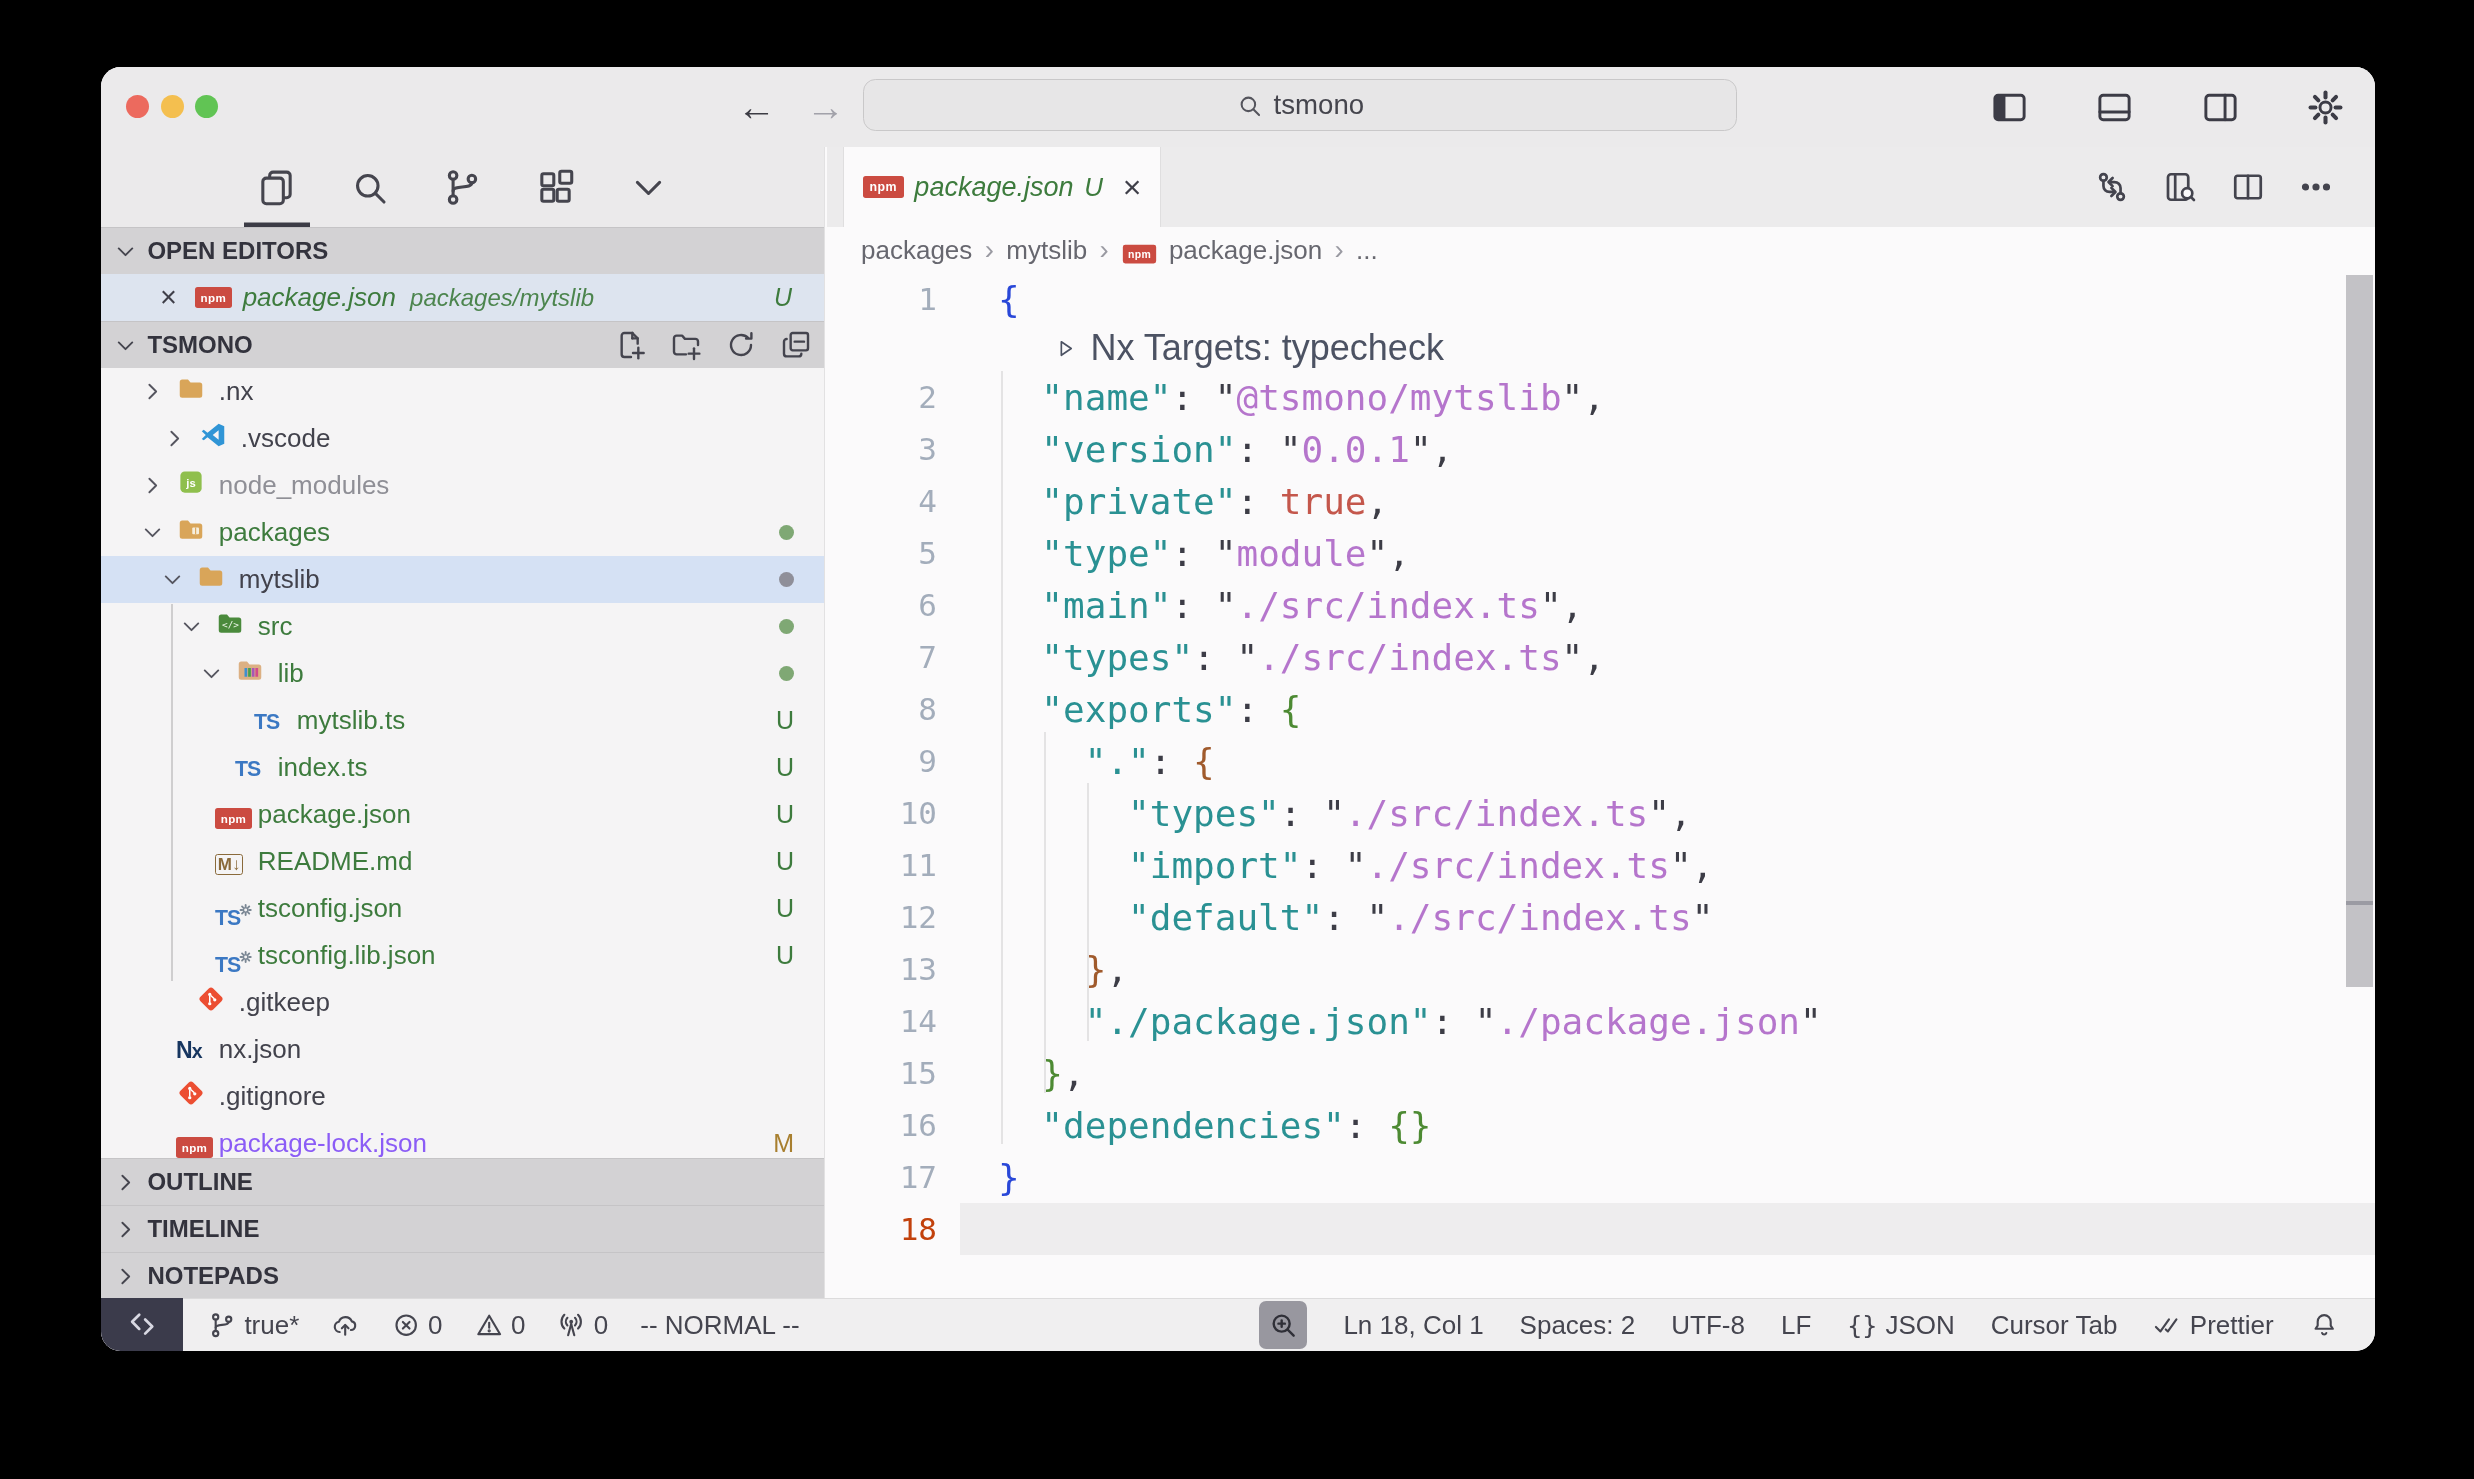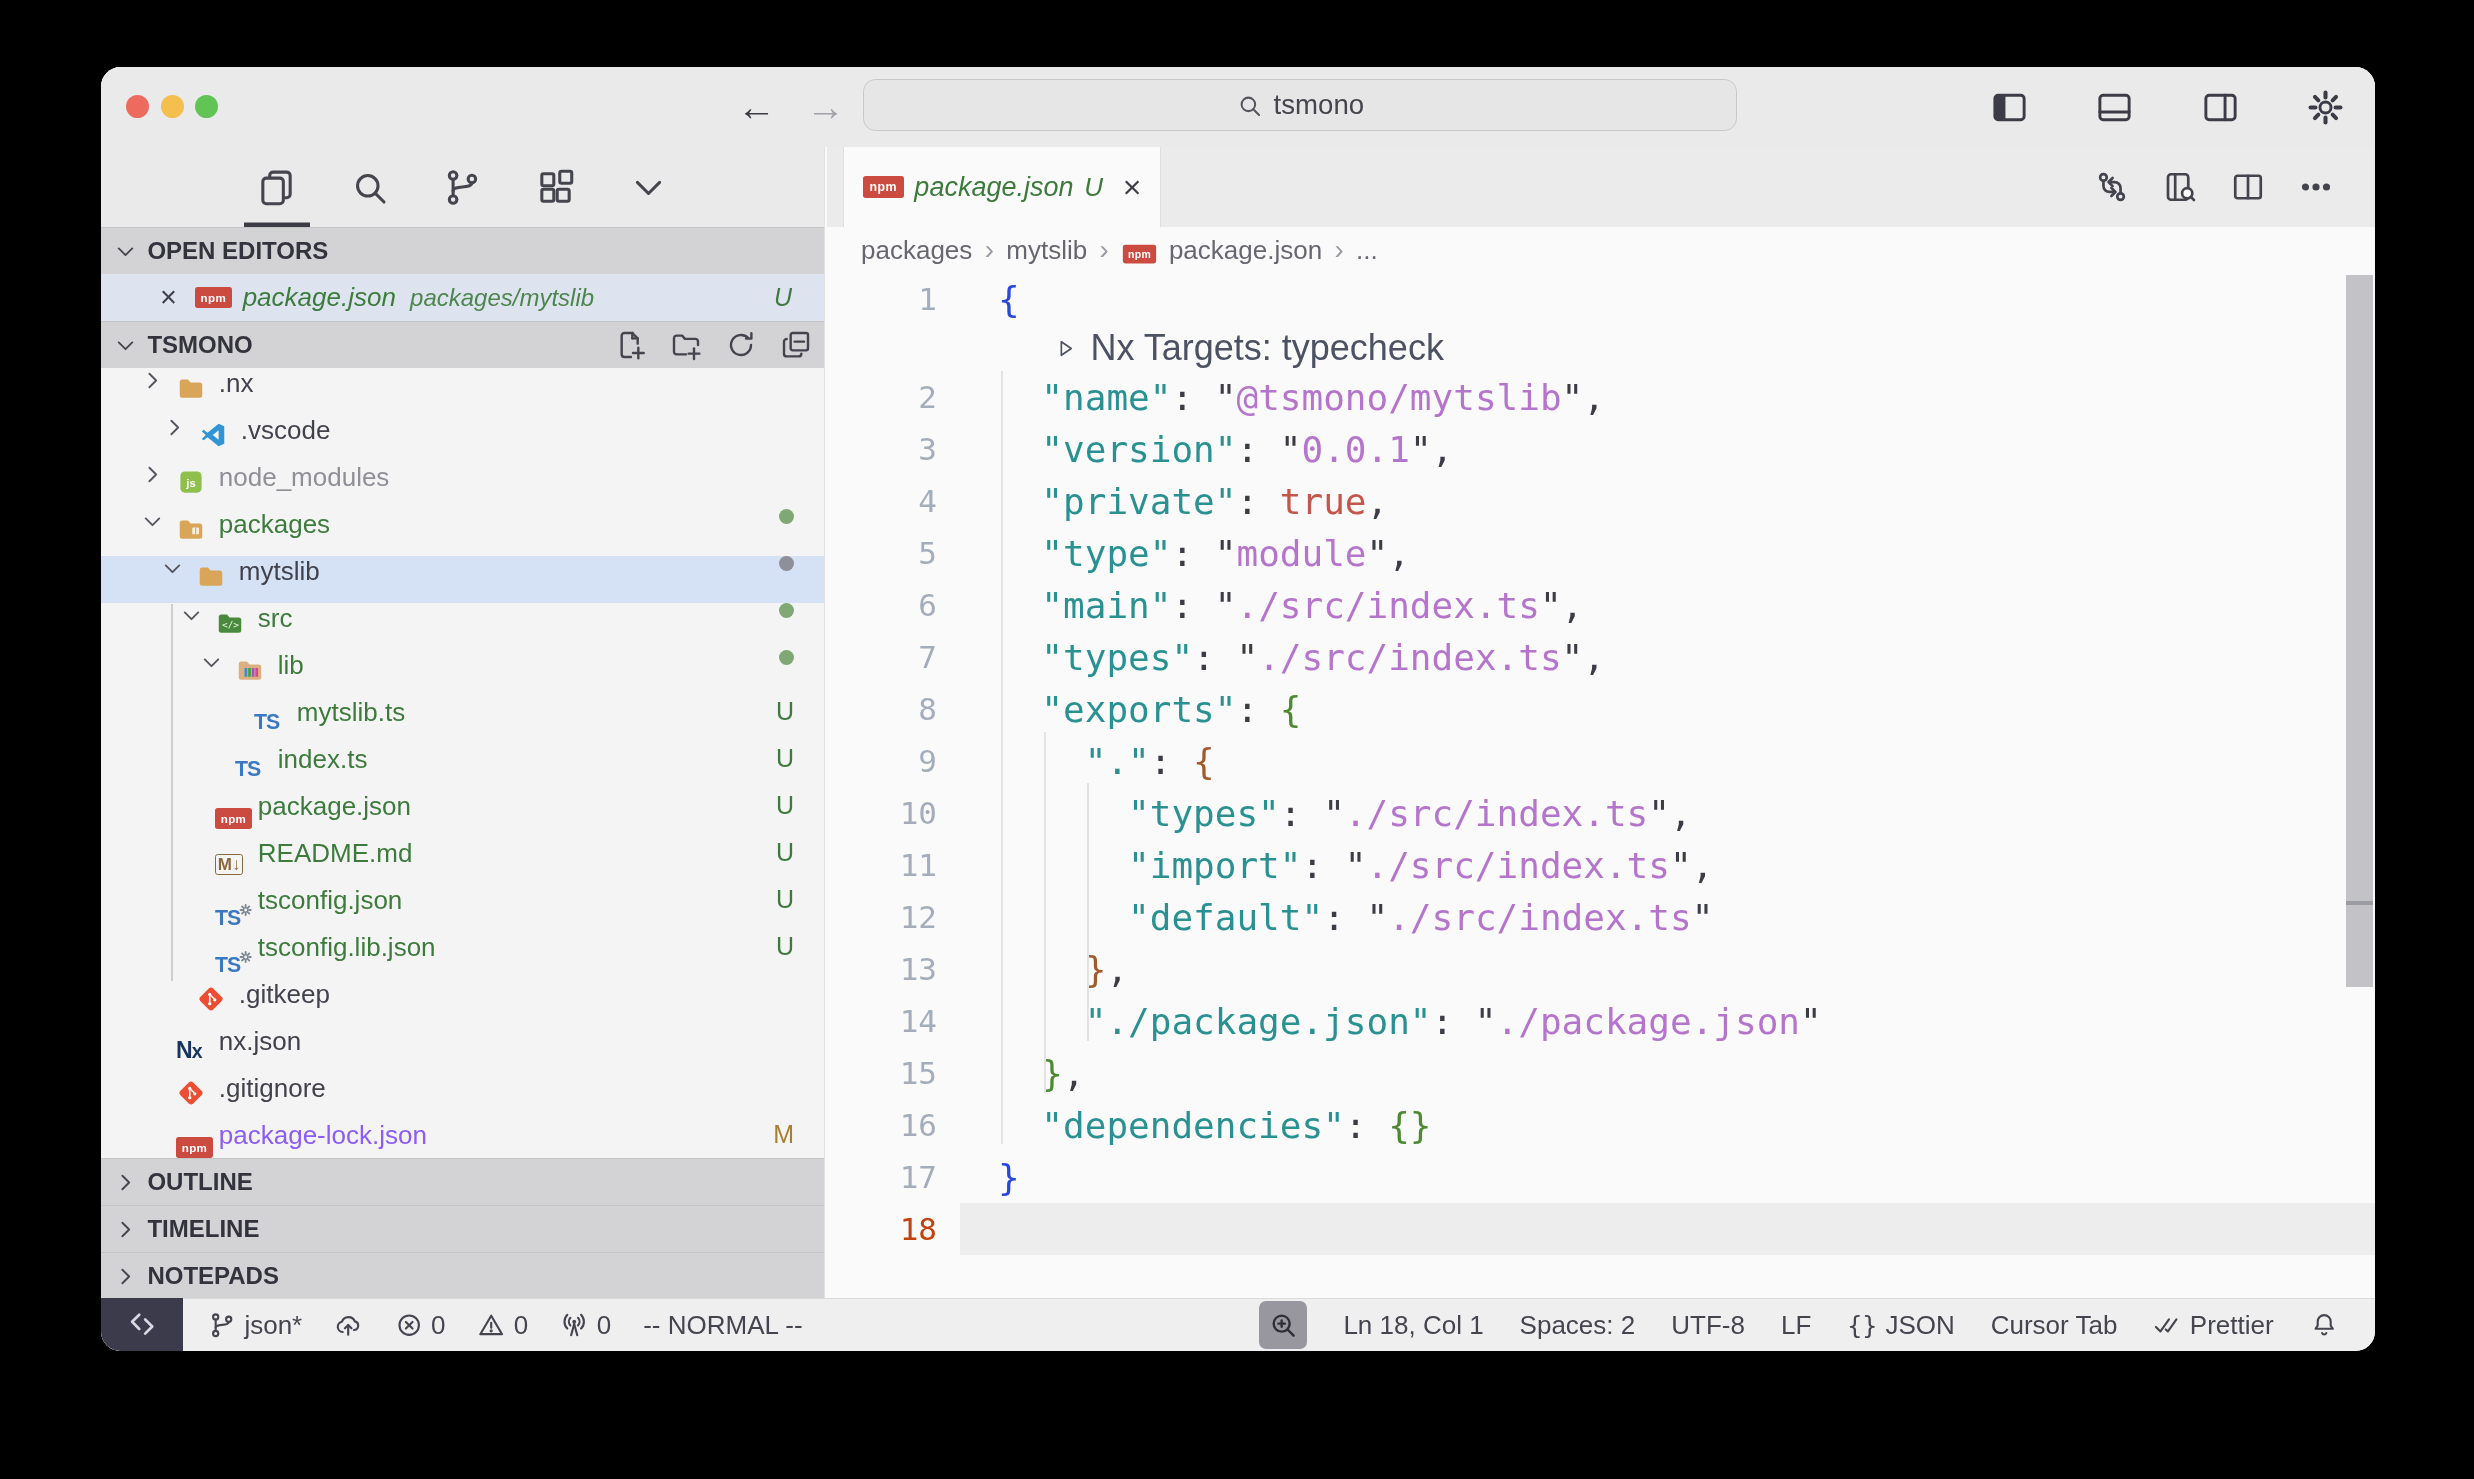--- a/index.html
+++ b/index.html
@@ -32,21 +32,21 @@
                   gap:9px;font-weight:bold;font-size:24px;color:#33333d;border-top:0.9px solid #c5c4c6;box-sizing:border-box;}
   .sh-ch{width:25px;height:25px;display:inline-flex;color:#45454e;flex:none;}
   .hdr-actions{margin-left:auto;display:flex;gap:23px;color:#44444e;}
   .hdr-actions span{width:32px;height:32px;display:inline-flex;}
   .oe-row{height:47px;flex:none;background:#dde4ef;display:flex;align-items:center;padding:0 32px 0 59px;
           font-size:26px;font-style:italic;color:#3d7b3d;}
   .oe-close{font-style:normal;color:#3f3f49;font-size:29px;margin-right:18px;}
   .oe-name{margin-left:10.7px;}
   .oe-path{font-size:24px;margin-left:14.2px;opacity:.9;}
   .tree{flex:1;position:relative;overflow:hidden;}
-  .tree-row{height:47px;display:flex;font-size:26px;color:#42424c;padding-right:30px;box-sizing:border-box;}
+  .tree-row{height:47px;display:flex;align-items:center;font-size:26px;color:#42424c;padding-right:30px;box-sizing:border-box;}
   .tree-row.selected{background:#d5e1f4;}
   .tw{width:36px;flex:none;display:inline-flex;color:#55555f;}
   .tw span{width:25px;height:25px;display:inline-flex;}
   .ti{width:41px;flex:none;display:flex;align-items:center;}
   .tl{margin-left:1.8px;white-space:nowrap;}
   .added{color:#3d7b3d}.ignored{color:#8f8f96}.modified{color:#8b5cf6}
   .spacer{flex:1}
   .badge-letter{font-size:25px;color:#3d7b3d}
   .badge-letter.m{color:#a87f2f}
   .dot{width:15px;height:15px;border-radius:50%;background:#7fa874;}
@@ -724,21 +724,21 @@
         <span class="sb-item">
           <span class="sb-ic">
             <svg viewBox="0 0 24 24" fill="none" stroke="currentColor" stroke-width="1.8" stroke-linecap="round" stroke-linejoin="round">
               <circle cx="6.5" cy="5" r="2.2"></circle>
               <circle cx="6.5" cy="19" r="2.2"></circle>
               <circle cx="17.5" cy="7" r="2.2"></circle>
               <line x1="6.5" y1="7.2" x2="6.5" y2="16.8"></line>
               <path d="M6.5,14 C6.5,10.5 17.5,13 17.5,9.2"></path>
             </svg>
           </span>
-          <span>json*</span>
+          <span>true*</span>
         </span>
         <span class="sb-item">
           <span class="sb-ic">
             <svg viewBox="0 0 24 24" fill="none" stroke="currentColor" stroke-width="1.8" stroke-linecap="round" stroke-linejoin="round">
               <path d="M7.3,17.8 a4.4,4.4 0 0 1 -0.6,-8.7 a5.8,5.8 0 0 1 10.9,-0.3 a3.7,3.7 0 0 1 -0.8,7.3"></path>
               <polyline points="9.2,14.6 12,11.8 14.8,14.6"></polyline>
               <line x1="12" y1="12.2" x2="12" y2="20"></line>
             </svg>
           </span>
         </span>

